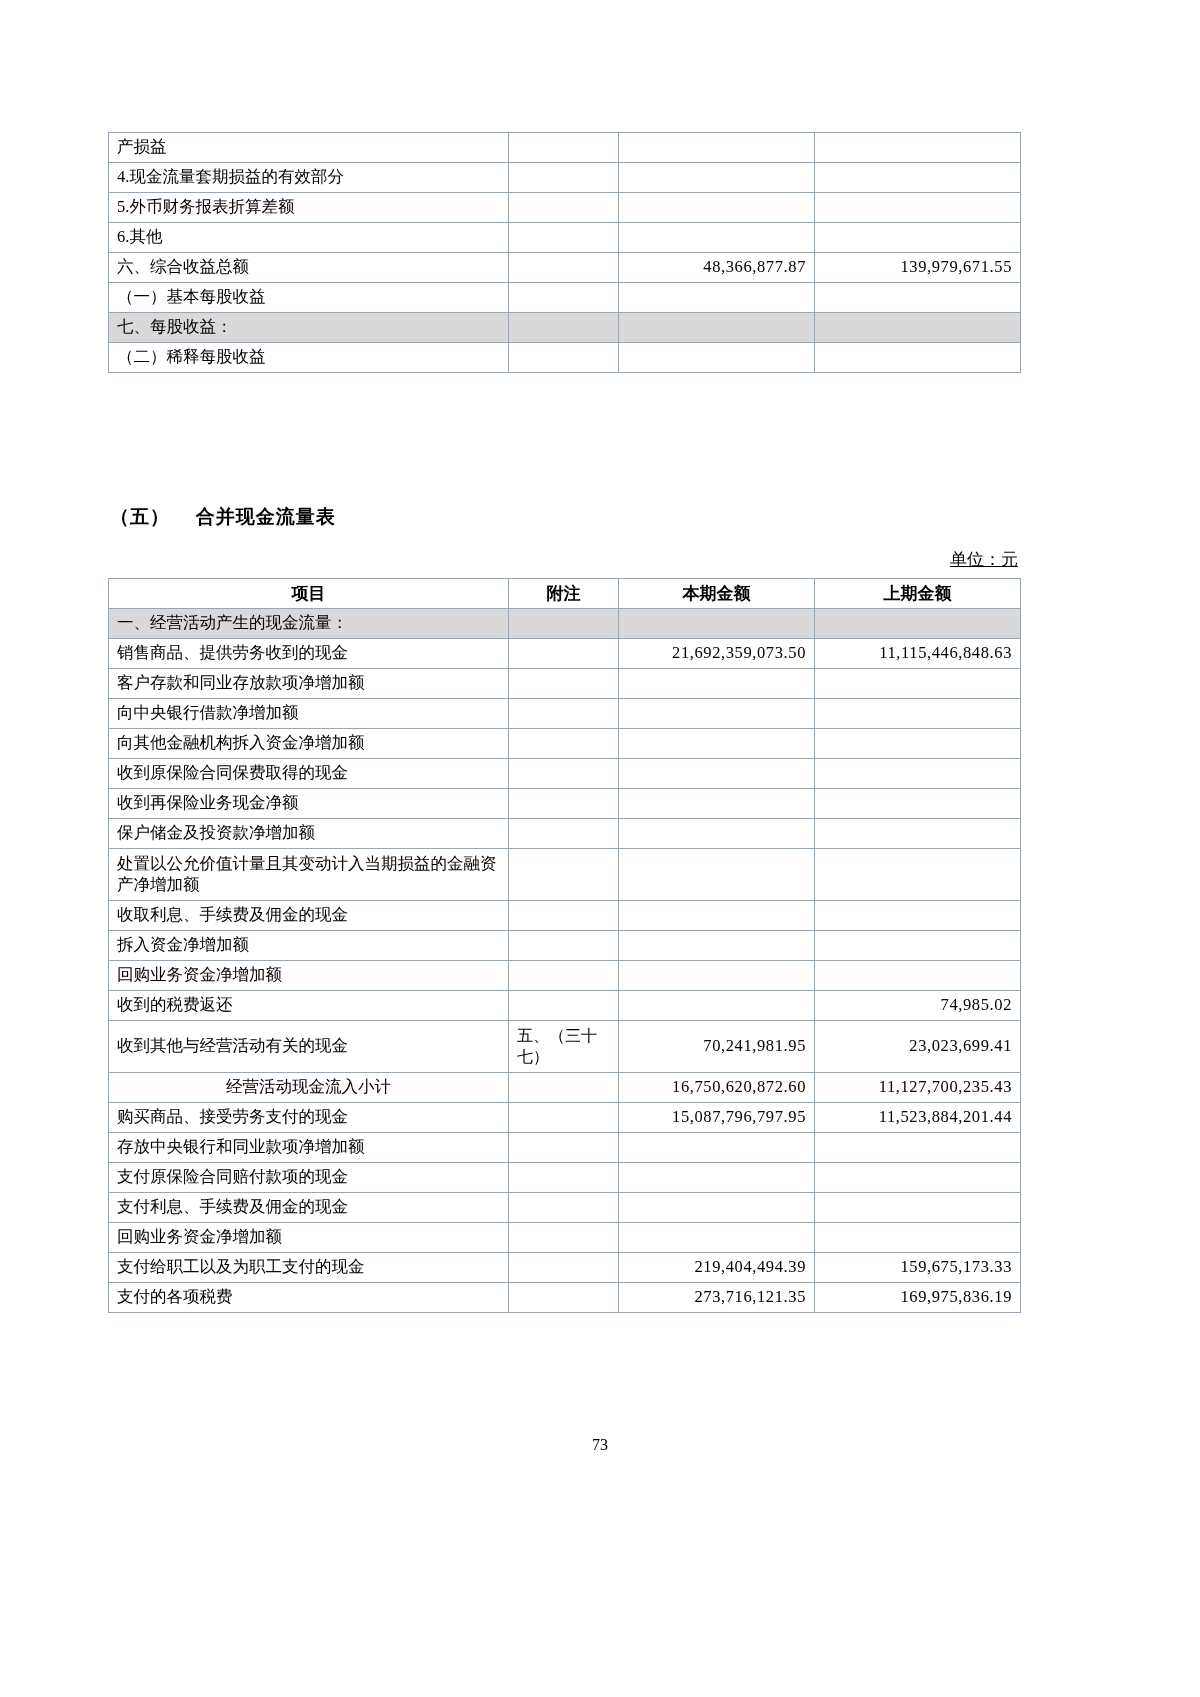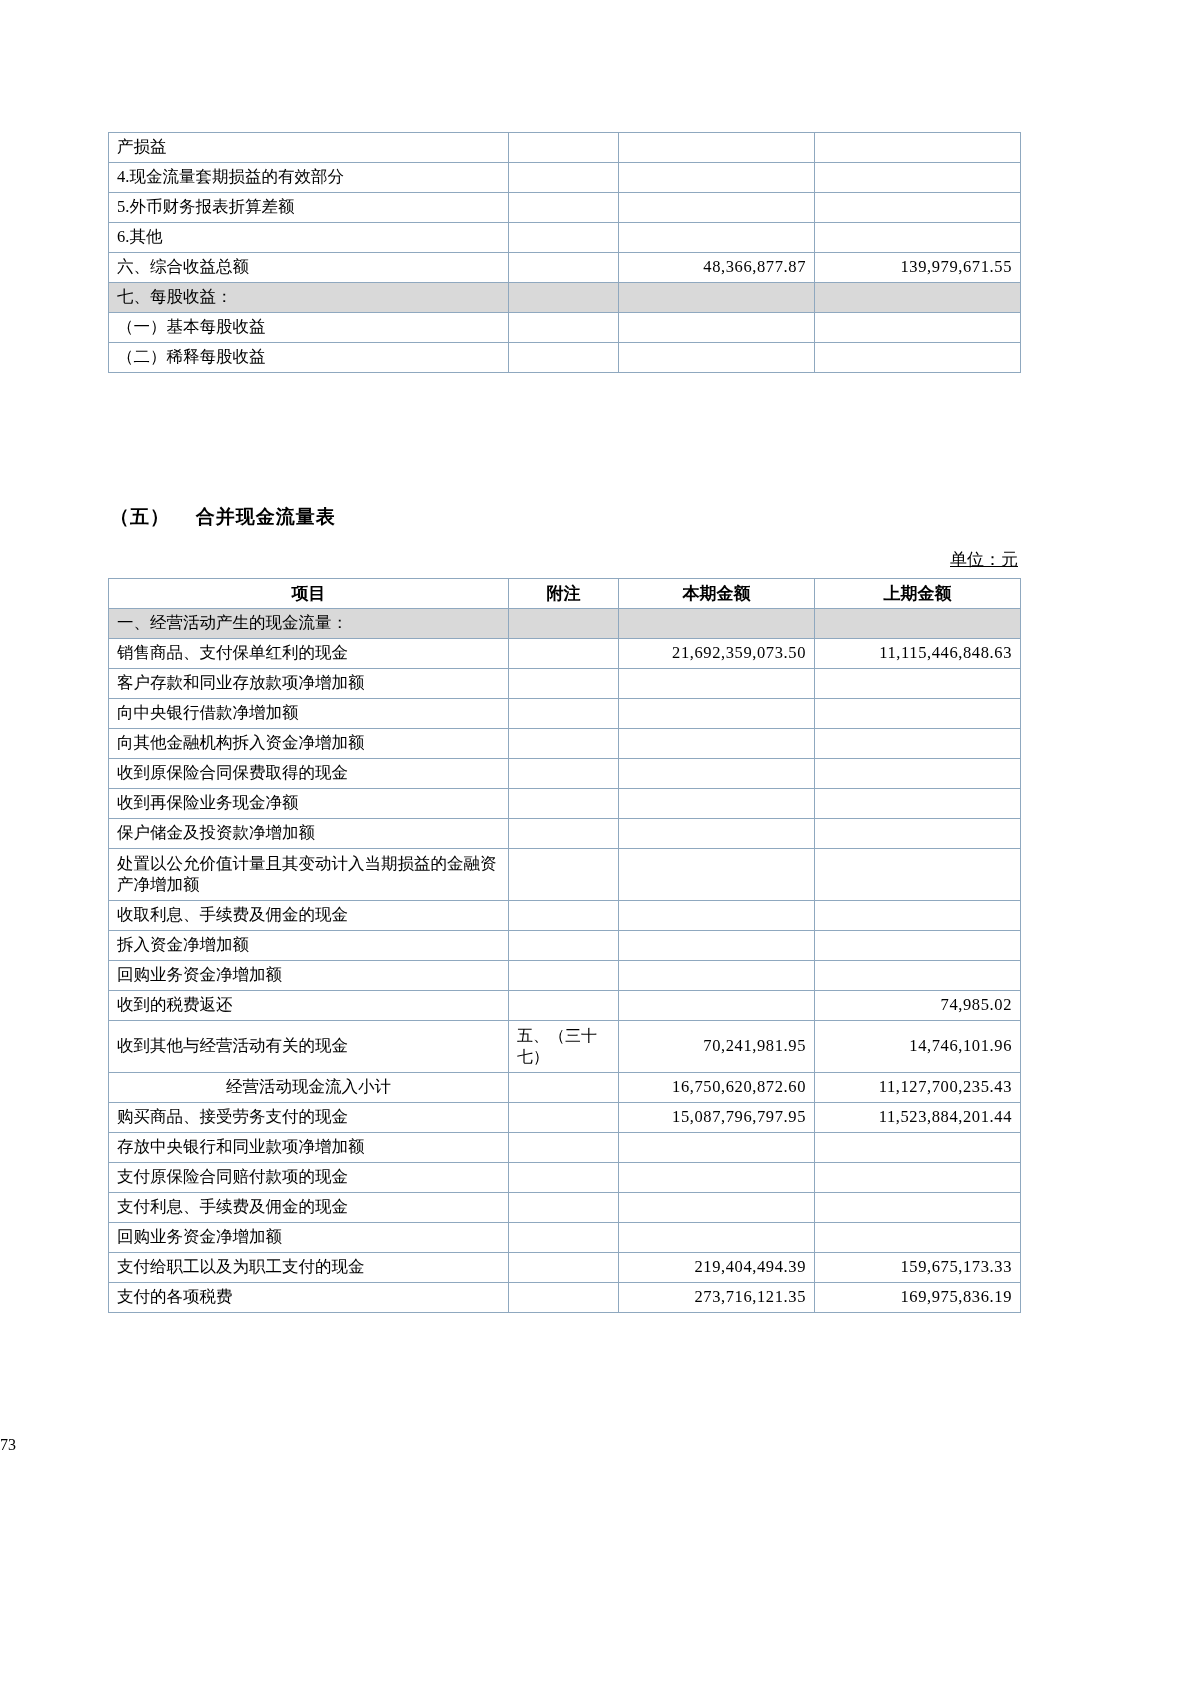--- a/index.html
+++ b/index.html
@@ -100,20 +100,21 @@
   #cf-table td.note {
     text-align: left;
     font-size: 16px;
     line-height: 1.3;
   }
 
   .page-number {
     position: absolute;
     left: 0; right: 0;
     top: 1436px;
+    text-align: center;
     font-size: 16px;
   }
 </style>
 </head>
 <body>
 
 <div class="page">
 
   <table class="fin" id="top-table">
     <colgroup>
@@ -147,30 +148,30 @@
           <td class="num"></td>
           <td class="num"></td>
         </tr>
         <tr>
           <td class="bold indent1">六、综合收益总额</td>
           <td class="note"></td>
           <td class="num bold">48,366,877.87</td>
           <td class="num bold">139,979,671.55</td>
         </tr>
         <tr>
+          <td class="indent2">（一）基本每股收益</td>
+          <td class="note"></td>
+          <td class="num"></td>
+          <td class="num"></td>
+        </tr>
+        <tr>
           <td class="shaded bold indent1">七、每股收益：</td>
           <td class="shaded note"></td>
           <td class="shaded num bold"></td>
           <td class="shaded num bold"></td>
-        </tr>
-        <tr>
-          <td class="indent2">（一）基本每股收益</td>
-          <td class="note"></td>
-          <td class="num"></td>
-          <td class="num"></td>
         </tr>
         <tr>
           <td class="indent2">（二）稀释每股收益</td>
           <td class="note"></td>
           <td class="num"></td>
           <td class="num"></td>
         </tr>
       </tbody>
   </table>
 
@@ -197,21 +198,21 @@
       </tr>
     </thead>
     <tbody>
         <tr>
           <td class="shaded bold indent1">一、经营活动产生的现金流量：</td>
           <td class="shaded note"></td>
           <td class="shaded num bold"></td>
           <td class="shaded num bold"></td>
         </tr>
         <tr>
-          <td class="indent1">销售商品、支付保单红利的现金</td>
+          <td class="indent1">销售商品、提供劳务收到的现金</td>
           <td class="note"></td>
           <td class="num">21,692,359,073.50</td>
           <td class="num">11,115,446,848.63</td>
         </tr>
         <tr>
           <td class="indent1">客户存款和同业存放款项净增加额</td>
           <td class="note"></td>
           <td class="num"></td>
           <td class="num"></td>
         </tr>
@@ -272,21 +273,21 @@
         <tr>
           <td class="indent1">收到的税费返还</td>
           <td class="note"></td>
           <td class="num"></td>
           <td class="num">74,985.02</td>
         </tr>
         <tr>
           <td class="two-line indent1">收到其他与经营活动有关的现金</td>
           <td class="note two-line">五、（三十七）</td>
           <td class="num two-line">70,241,981.95</td>
-          <td class="num two-line">14,746,101.96</td>
+          <td class="num two-line">23,023,699.41</td>
         </tr>
         <tr>
           <td class="bold center">经营活动现金流入小计</td>
           <td class="note"></td>
           <td class="num bold">16,750,620,872.60</td>
           <td class="num bold">11,127,700,235.43</td>
         </tr>
         <tr>
           <td class="indent1">购买商品、接受劳务支付的现金</td>
           <td class="note"></td>

